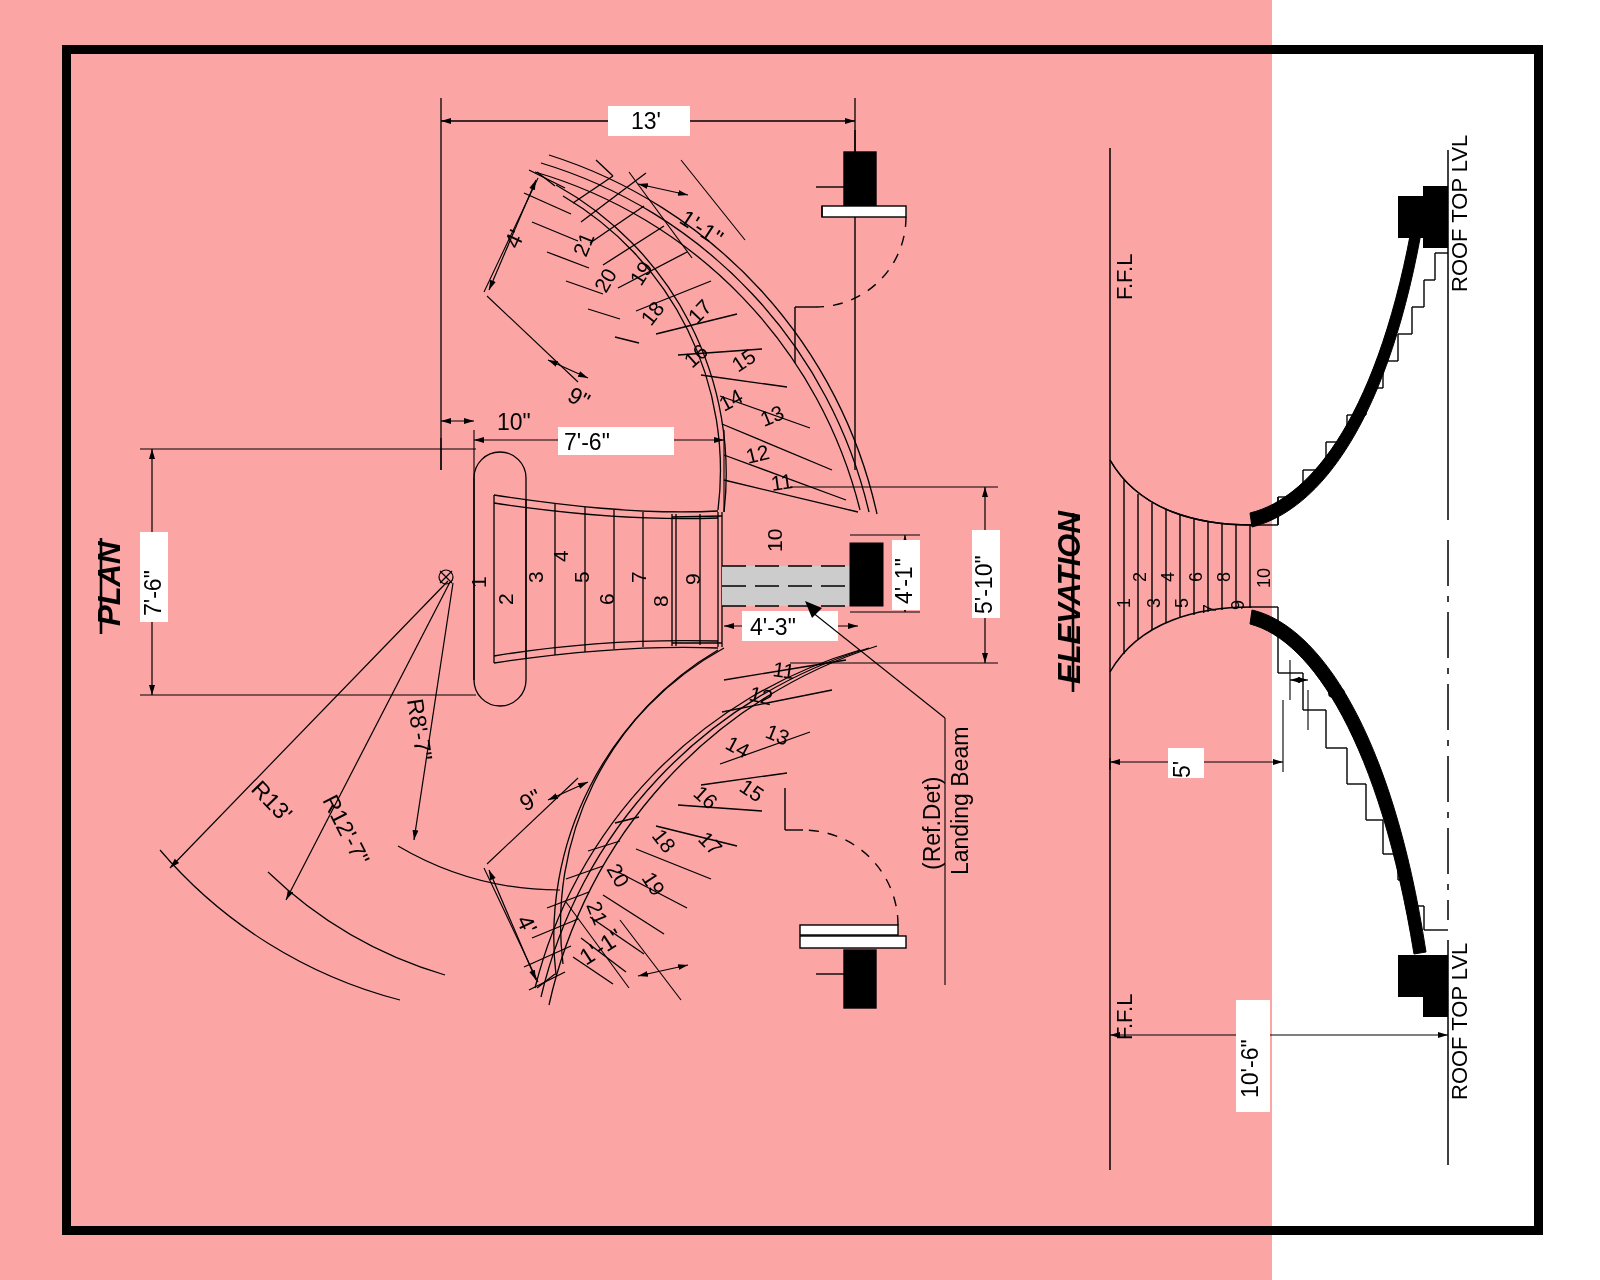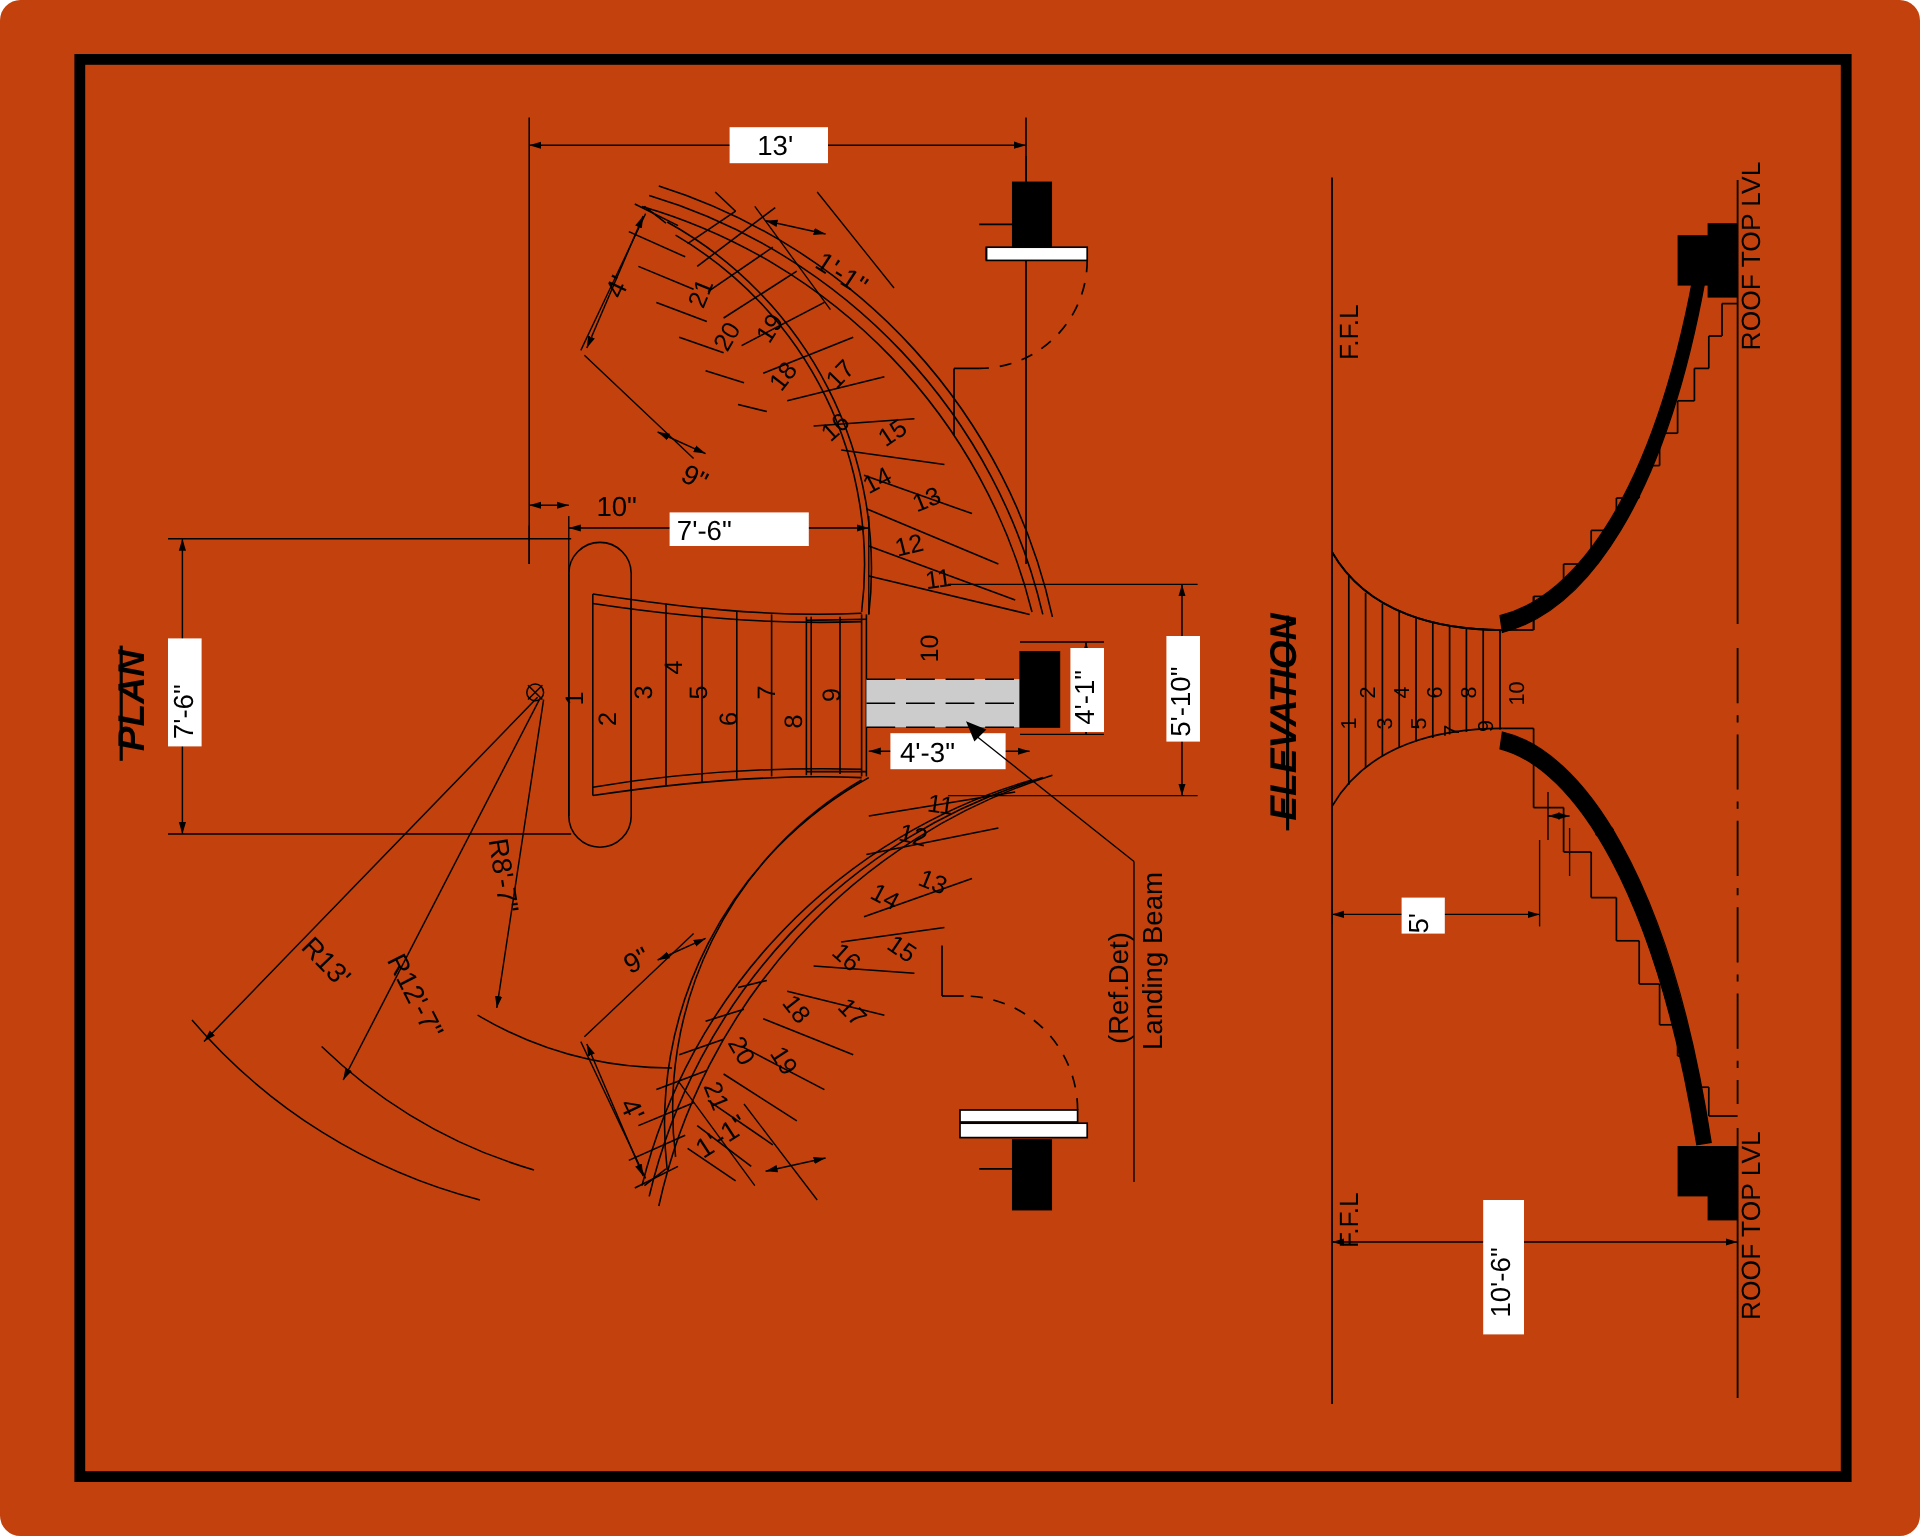--- a/index.html
+++ b/index.html
@@ -1,17 +1,17 @@
 <!DOCTYPE html>
 <html><head>
 <meta charset="utf-8">
 <style>
   html,body{margin:0;padding:0;background:#ffffff;}
   body{width:1600px;height:1280px;overflow:hidden;font-family:"Liberation Sans",sans-serif;}
-  #sheet{position:relative;width:1600px;height:1280px;background:#c2410c;border-radius:17px;}
+  #sheet{position:relative;width:1272px;height:1280px;background:#fca5a5;}
   #frame{position:absolute;left:62px;top:45px;width:1481px;height:1190px;border:9px solid #000;box-sizing:border-box;}
   svg{position:absolute;left:0;top:0;}
   .dimtxt{font-size:23px;fill:#000;font-family:"Liberation Sans",sans-serif;}
   .stepnum{font-size:21px;fill:#000;font-family:"Liberation Sans",sans-serif;}
   .stepnum-e{font-size:18px;fill:#000;font-family:"Liberation Sans",sans-serif;}
   .lvltxt{font-size:22px;fill:#000;font-family:"Liberation Sans",sans-serif;}
   .titletxt{font-size:31px;fill:#000;font-weight:bold;font-style:italic;font-family:"Liberation Sans",sans-serif;}
   .notetxt{font-size:23px;fill:#000;font-family:"Liberation Sans",sans-serif;}
 </style>
 </head>

